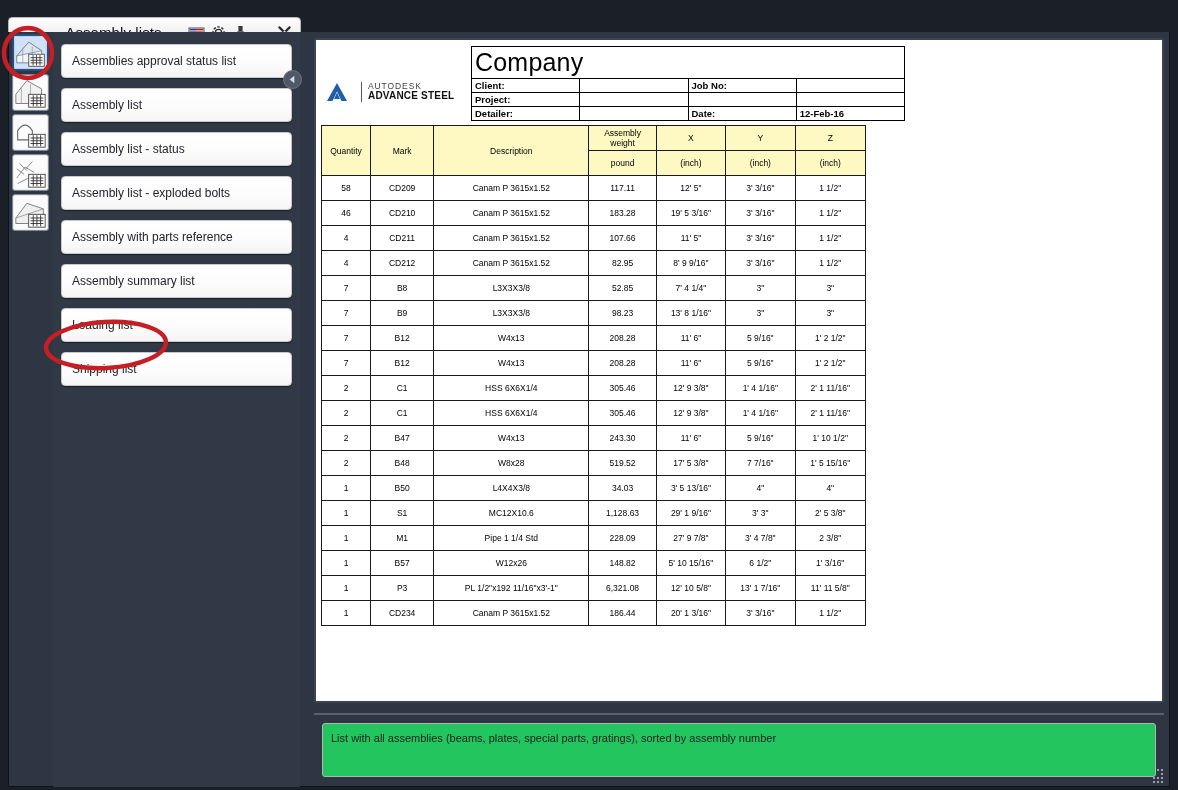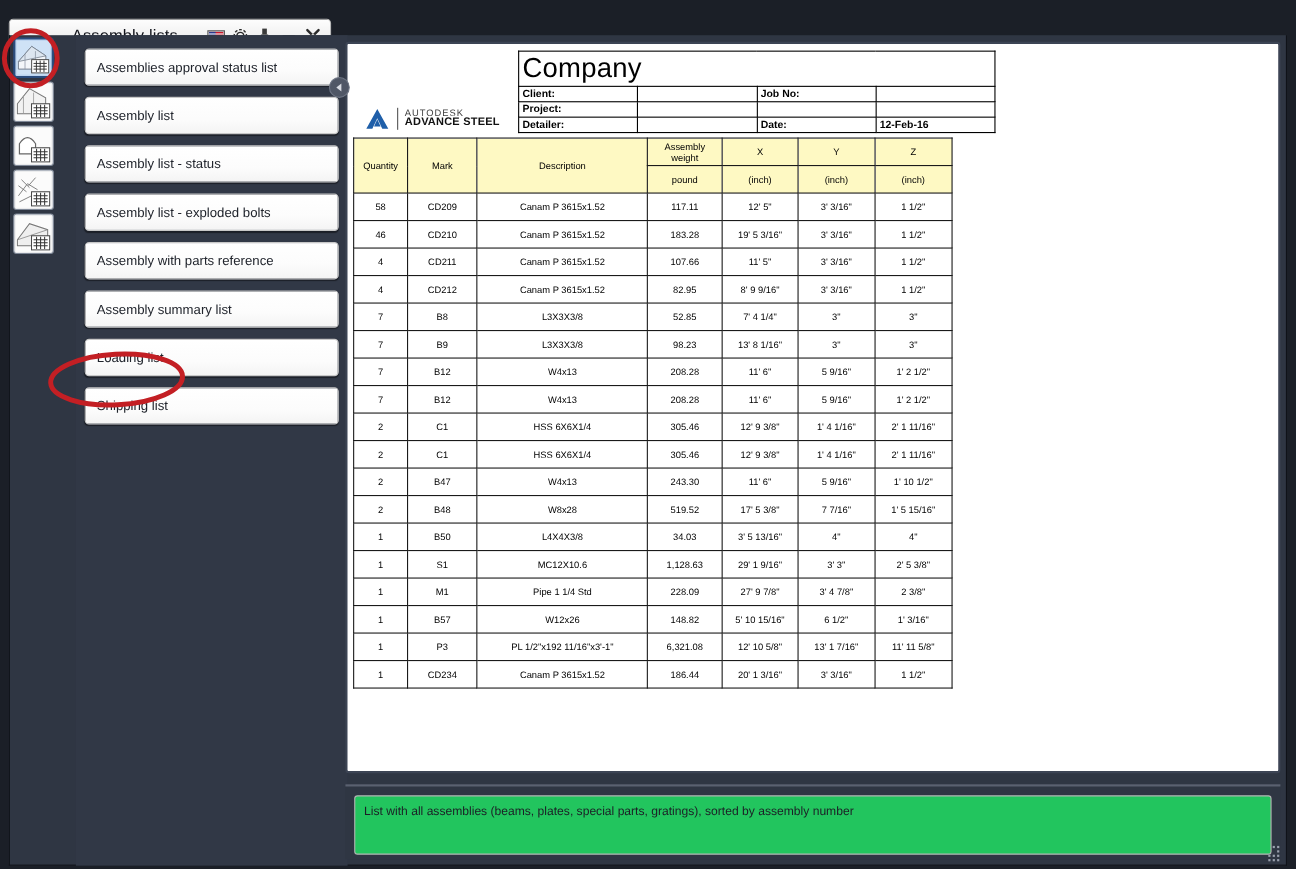--- a/index.html
+++ b/index.html
@@ -52,21 +52,21 @@
     border-radius: 3px;
     background: #e9eaec;
     position: relative; overflow: hidden;
     cursor: pointer;
   }
   .rail-btn.active { border: 2px solid #2b4d7e; background: #bcd4ef; }
   .rail-thumb { position: absolute; inset: 1px; }
 
   
   #listcol {
-    position: absolute; left: 60px; top: 0px; width: 247px; height: 755px;
+    position: absolute; left: 44px; top: 0px; width: 247px; height: 755px;
     background: #313846;
   }
   .list-btn {
     position: relative;
     margin: 0 8px 10px 8px;
     height: 34px;
     background: linear-gradient(to bottom, #ffffff 0%, #fcfcfc 60%, #f4f4f4 100%);
     border: 1px solid #c8c8c8;
     border-radius: 4px;
     display: flex; align-items: center;
@@ -109,22 +109,22 @@
                  padding: 1px 3px; height: 14px; vertical-align: middle; }
   td.company { height: 37px; border-bottom: 2px solid #000; padding-left: 4px; }
   td.company .cname { font-family: Liberation Sans, sans-serif; font-size: 25px; letter-spacing: .2px; }
   td.lbl { font-weight: bold; font-size: 9px; width: 62px; }
   td.val { }
   td.lbl2 { font-weight: bold; font-size: 9px; width: 66px; border-left: 1px solid #000; }
   td.val2 { width: 72px; font-size: 9px; font-weight: bold; }
 
   
   #ad-logo {
-    position: absolute; left: 14px; top: 39px;
-    display: flex; align-items: center; gap: 5px; margin-top: 16px;
+    position: absolute; left: 8px; top: 39px;
+    display: flex; align-items: center; gap: 11px;
   }
   #ad-logo .txt { line-height: 1.05; border-left: 1px solid #555; padding-left: 6px; }
   #ad-logo .t1 { font-size: 8.5px; color: #3f3f3f; letter-spacing: .9px; }
   #ad-logo .t2 { font-size: 10px; color: #111; font-weight: bold; letter-spacing: .2px; }
 
   
   table.data {
     position: absolute; left: 5px; top: 85px;
     border-collapse: collapse; width: 545px; table-layout: fixed;
     background: #fff;

